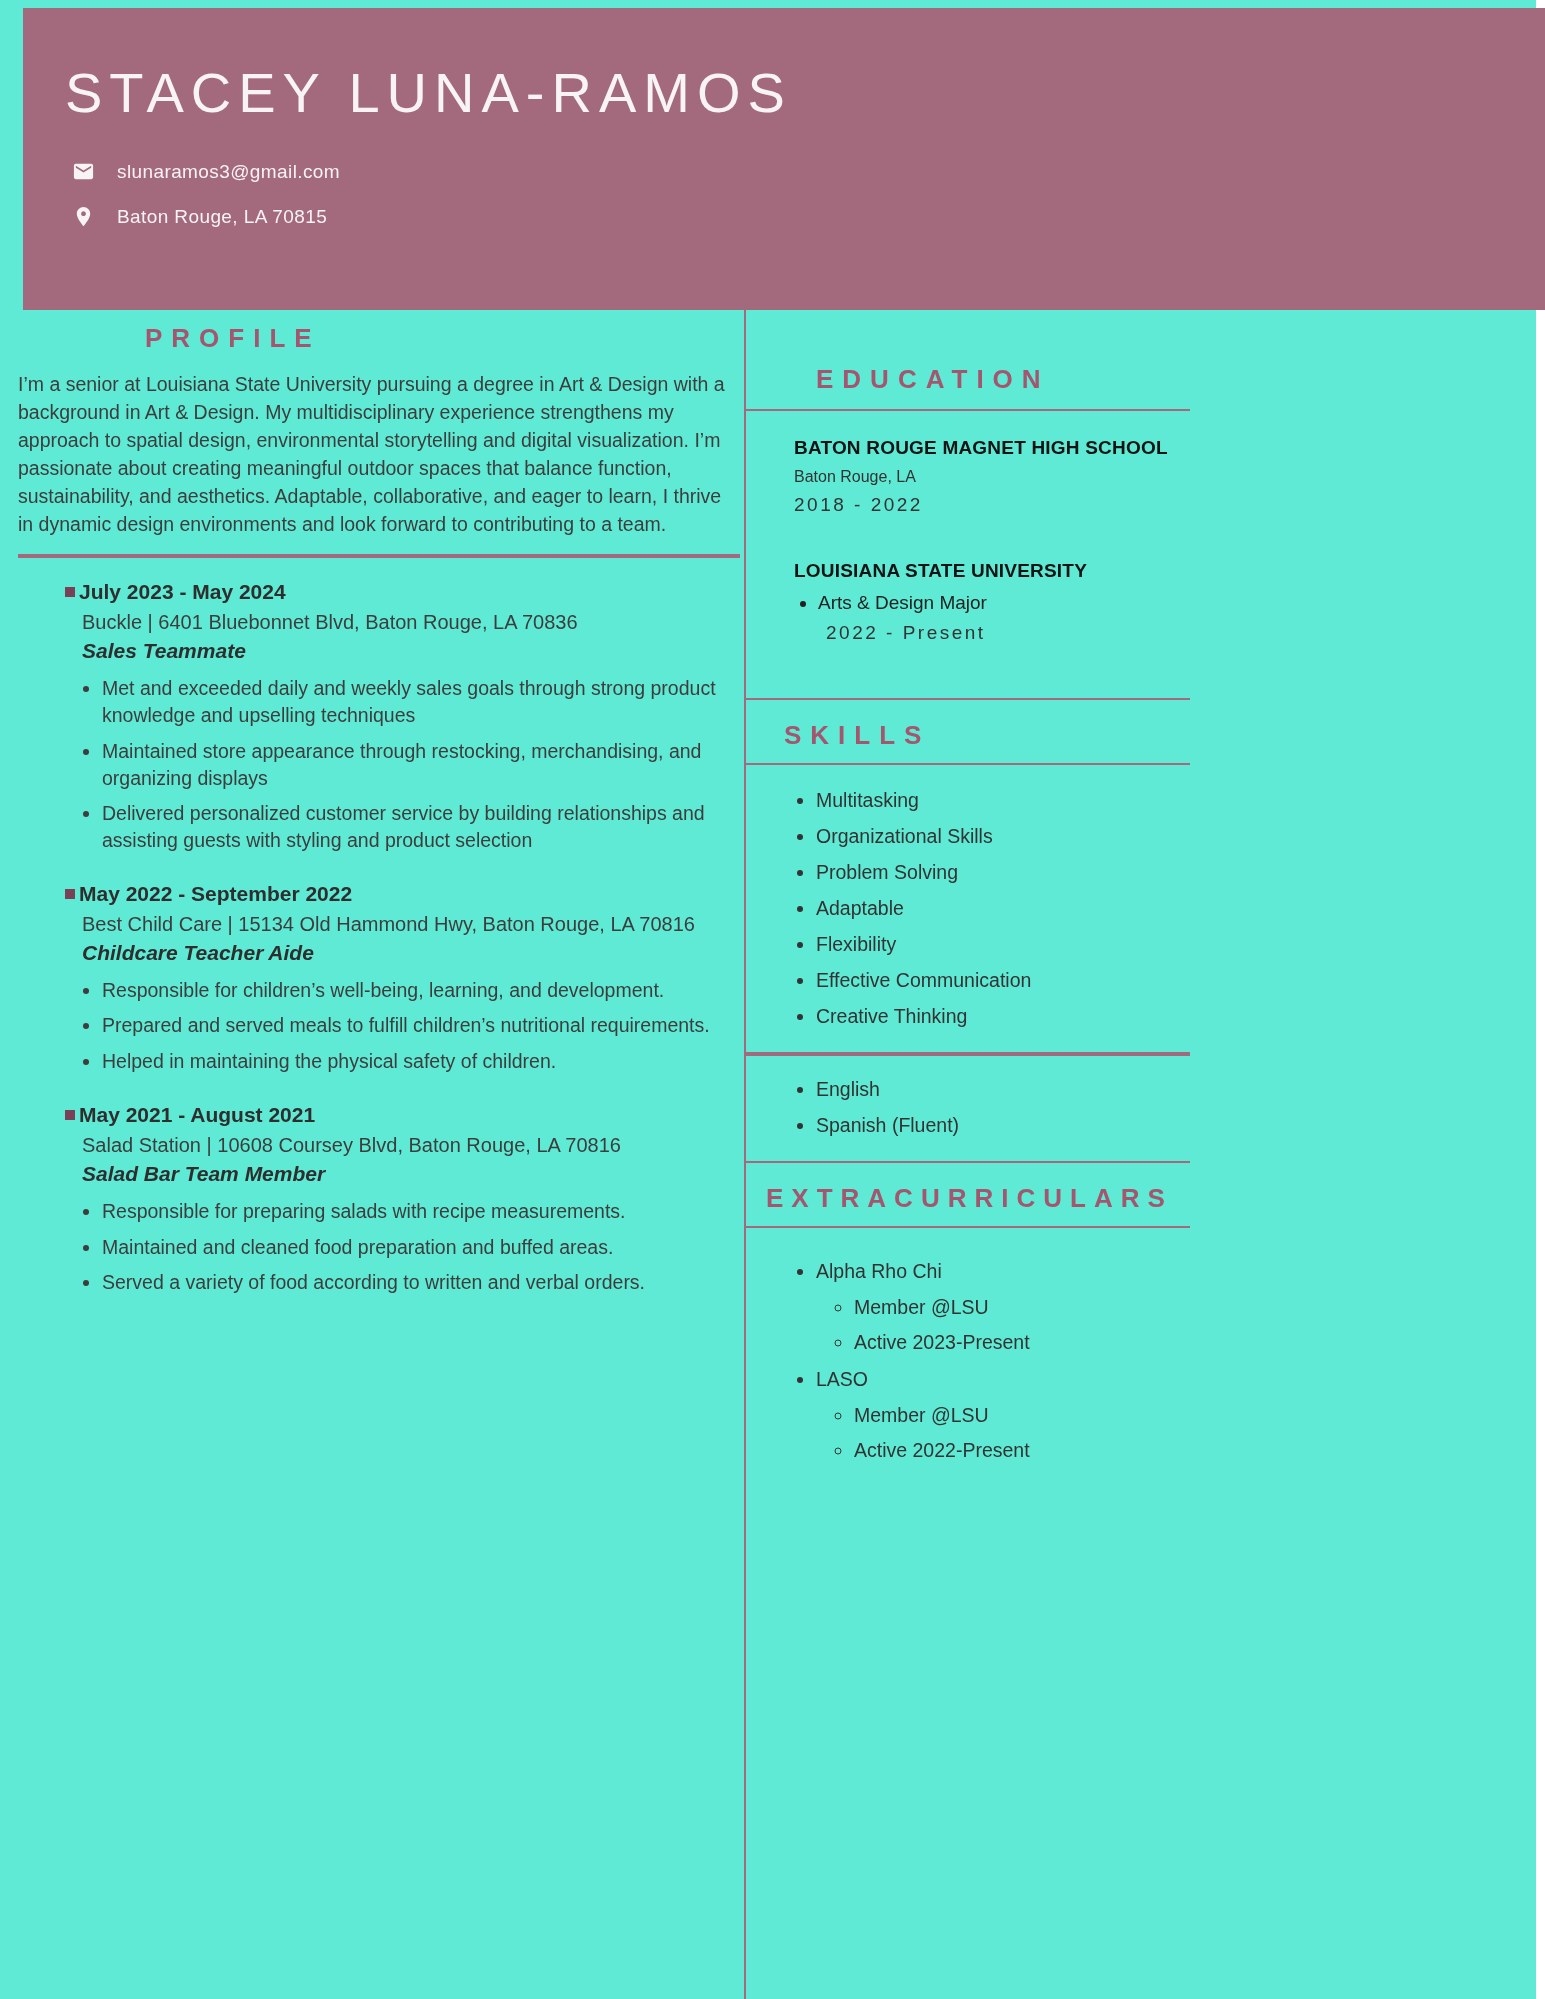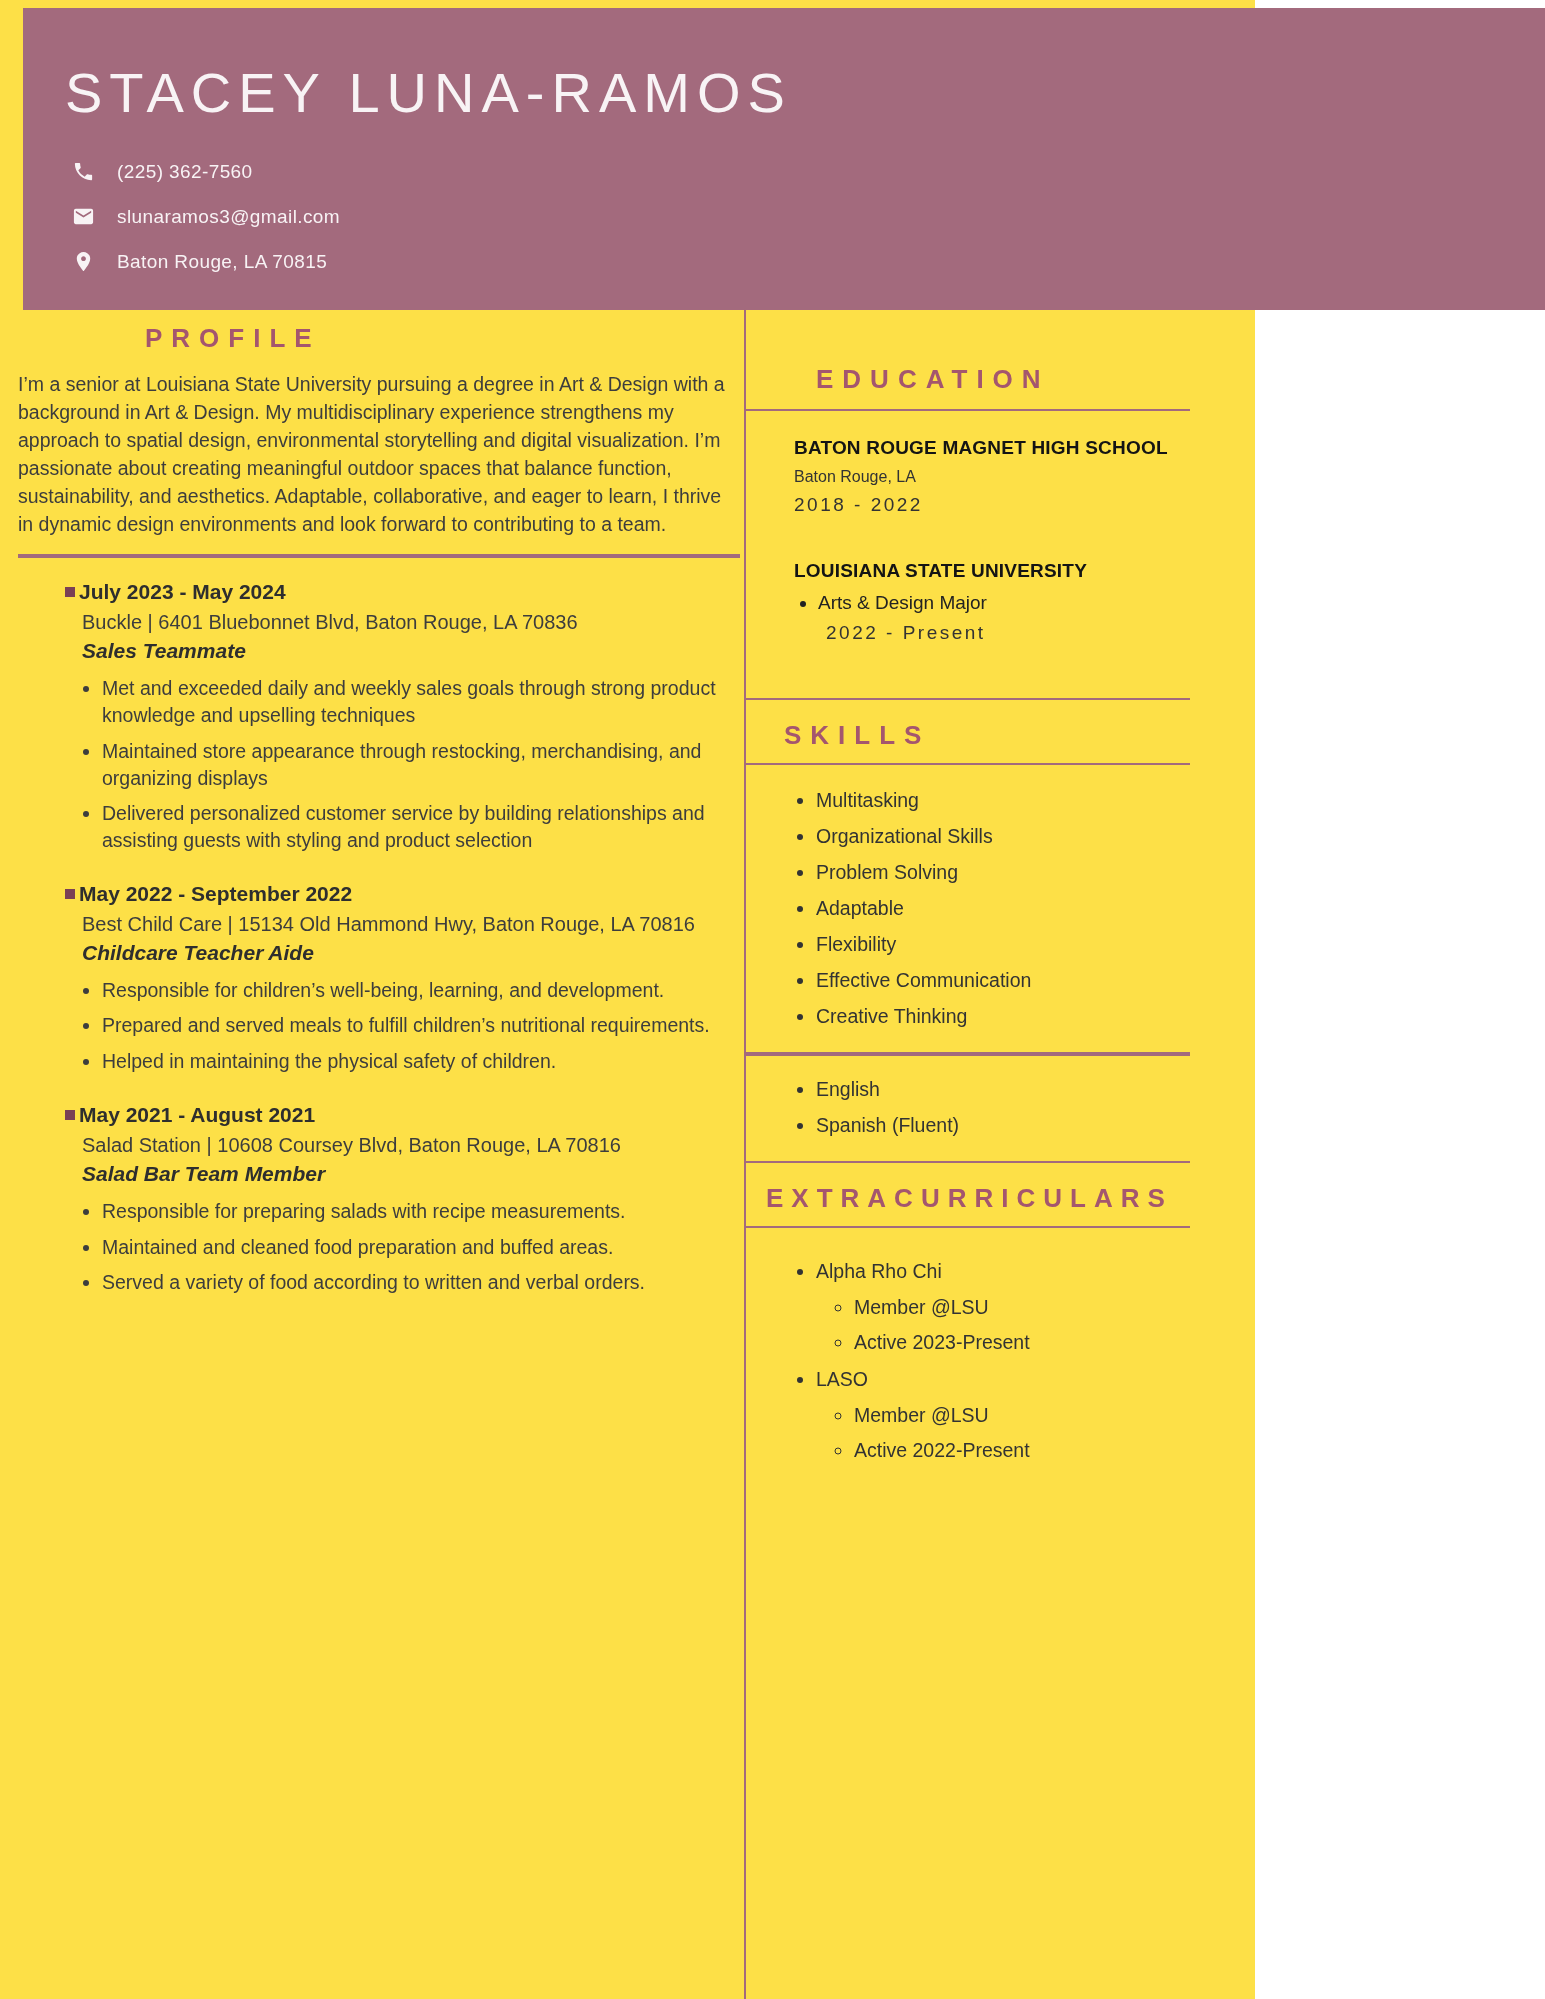--- a/index.html
+++ b/index.html
@@ -1,18 +1,18 @@
 <!DOCTYPE html>
 <html><head>
 <meta charset="utf-8">
 <style>
   * { box-sizing: border-box; }
   html, body { margin: 0; padding: 0; background: #ffffff; }
   body { width: 1545px; height: 1999px; font-family: "Liberation Sans", sans-serif; position: relative; overflow: hidden; }
-  .page { position: relative; width: 1255px; height: 1999px; background: #fde047; }
+  .page { position: relative; width: 1536px; height: 1999px; background: #5eead4; }
 
   
   .banner { position: absolute; left: 23px; top: 8px; width: 1522px; height: 302px; background: #a36a7d; }
   .name { margin: 0; padding: 52px 0 0 42px; color: #f8f3f5; font-size: 56px; font-weight: normal; letter-spacing: 7px; }
   .contacts { margin-top: 24px; padding-left: 48px; }
   .contact-row { display: flex; align-items: center; gap: 22px; height: 45px; }
   .cicon { width: 24px; height: 24px; display: inline-flex; align-items: center; justify-content: center; }
   .ctext { color: #f8f3f5; font-size: 19px; letter-spacing: 0.4px; }
 
   
@@ -67,28 +67,20 @@
   .circle-list li { font-size: 19.5px; color: #333333; margin-bottom: 12px; }
 </style>
 </head>
 <body>
 
 <div class="page">
 
   <div class="banner">
     <h1 class="name">STACEY LUNA-RAMOS</h1>
     <div class="contacts">
-      <div class="contact-row">
-        <span class="cicon">
-          <svg viewBox="0 0 24 24" width="23" height="23">
-              <path fill="#f8f3f5" d="M6.62 10.79c1.44 2.83 3.76 5.14 6.59 6.59l2.2-2.2c.27-.27.67-.36 1.02-.24 1.12.37 2.33.57 3.57.57.55 0 1 .45 1 1V20c0 .55-.45 1-1 1-9.39 0-17-7.61-17-17 0-.55.45-1 1-1h3.5c.55 0 1 .45 1 1 0 1.25.2 2.45.57 3.57.11.35.03.74-.25 1.02l-2.2 2.2z"></path>
-            </svg>
-        </span>
-        <span class="ctext">(225) 362-7560</span>
-      </div>
       <div class="contact-row">
         <span class="cicon">
           <svg viewBox="0 0 24 24" width="23" height="23">
               <path fill="#f8f3f5" d="M20 4H4c-1.1 0-1.99.9-1.99 2L2 18c0 1.1.9 2 2 2h16c1.1 0 2-.9 2-2V6c0-1.1-.9-2-2-2zm0 4l-8 5-8-5V6l8 5 8-5v2z"></path>
             </svg>
         </span>
         <span class="ctext">slunaramos3@gmail.com</span>
       </div>
       <div class="contact-row">
         <span class="cicon">

